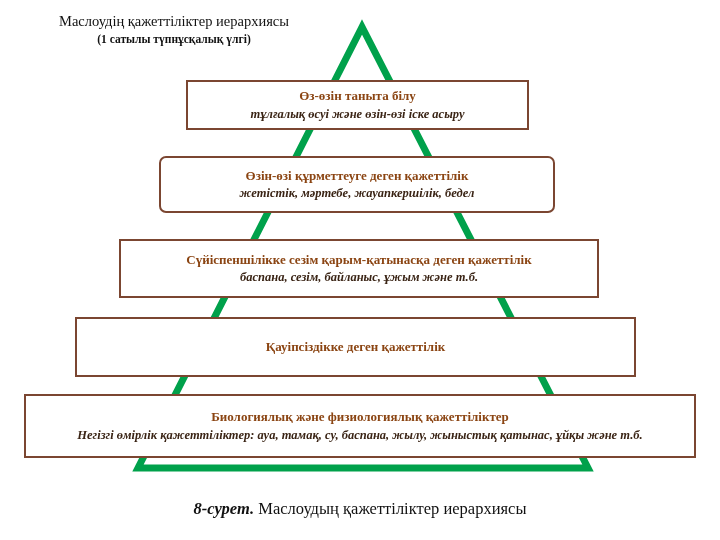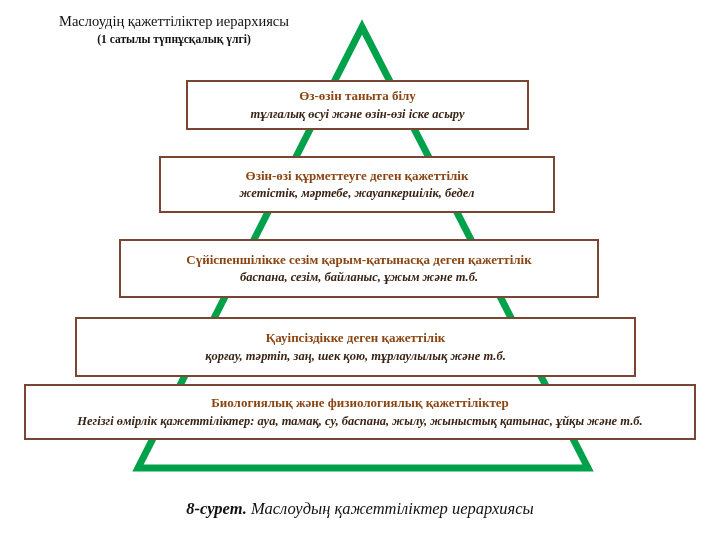--- a/index.html
+++ b/index.html
@@ -33,31 +33,31 @@
   }
   .level .h {
     color: #8b4513; font-weight: bold; font-size: 13px; line-height: 1.2;
   }
   .level .d {
     color: #3a2415; font-weight: bold; font-style: italic;
     font-size: 12.5px; margin-top: 3px; line-height: 1.2;
   }
 
   .lvl0 { left: 186px; top: 80px;  width: 343px; height: 50px; }
-  .lvl1 { left: 159px; top: 156px; width: 396px; height: 57px; }
+  .lvl1 { left: 159px; top: 156px; width: 396px; height: 57px; border-radius: 7px; }
   .lvl2 { left: 119px; top: 239px; width: 480px; height: 59px; }
   .lvl3 { left: 75px;  top: 317px; width: 561px; height: 60px; }
-  .lvl4 { left: 24px;  top: 384px; width: 672px; height: 56px; }
+  .lvl4 { left: 24px;  top: 394px; width: 672px; height: 64px; }
 
   .caption {
     position: absolute; left: 0; right: 0; top: 499px;
     text-align: center; font-size: 16.5px; color: #111;
   }
   .caption .c1 { font-weight: bold; font-style: italic; }
-  .caption .c2 { font-style: italic; }
+  .caption .c2 { }
 </style>
 </head>
 <body>
 
 <div class="stage">
 
   <div class="title">
     <div class="t1">Маслоудің қажеттіліктер иерархиясы</div>
     <div class="t2">(1 сатылы түпнұсқалық үлгі)</div>
   </div>
@@ -76,21 +76,20 @@
     <div class="d">жетістік, мәртебе, жауапкершілік, бедел</div>
   </div>
 
   <div class="level lvl2">
     <div class="h">Сүйіспеншілікке сезім қарым-қатынасқа деген қажеттілік</div>
     <div class="d">баспана, сезім, байланыс, ұжым және т.б.</div>
   </div>
 
   <div class="level lvl3">
     <div class="h">Қауіпсіздікке деген қажеттілік</div>
-    <div class="d">қорғау, тәртіп, заң, шек қою, тұрлаулылық және т.б.</div>
   </div>
 
   <div class="level lvl4">
     <div class="h">Биологиялық және физиологиялық қажеттіліктер</div>
     <div class="d">Негізгі өмірлік қажеттіліктер: ауа, тамақ, су, баспана, жылу, жыныстық қатынас, ұйқы және т.б.</div>
   </div>
 
   <div class="caption">
     <span class="c1">8-сурет.</span><span class="c2"> Маслоудың қажеттіліктер иерархиясы</span>
   </div>

